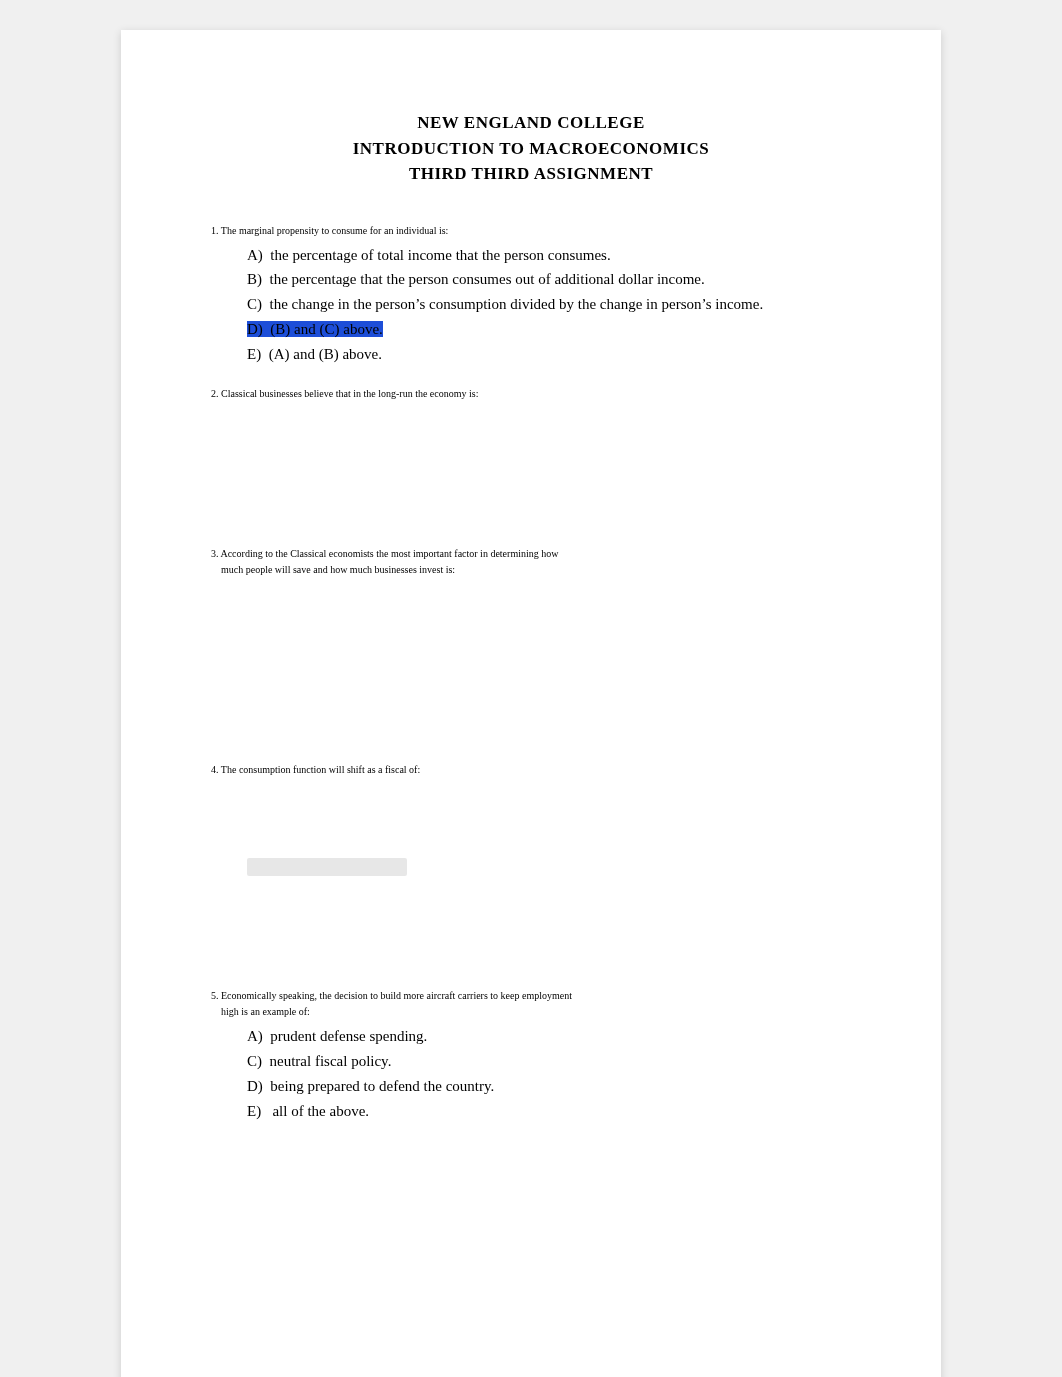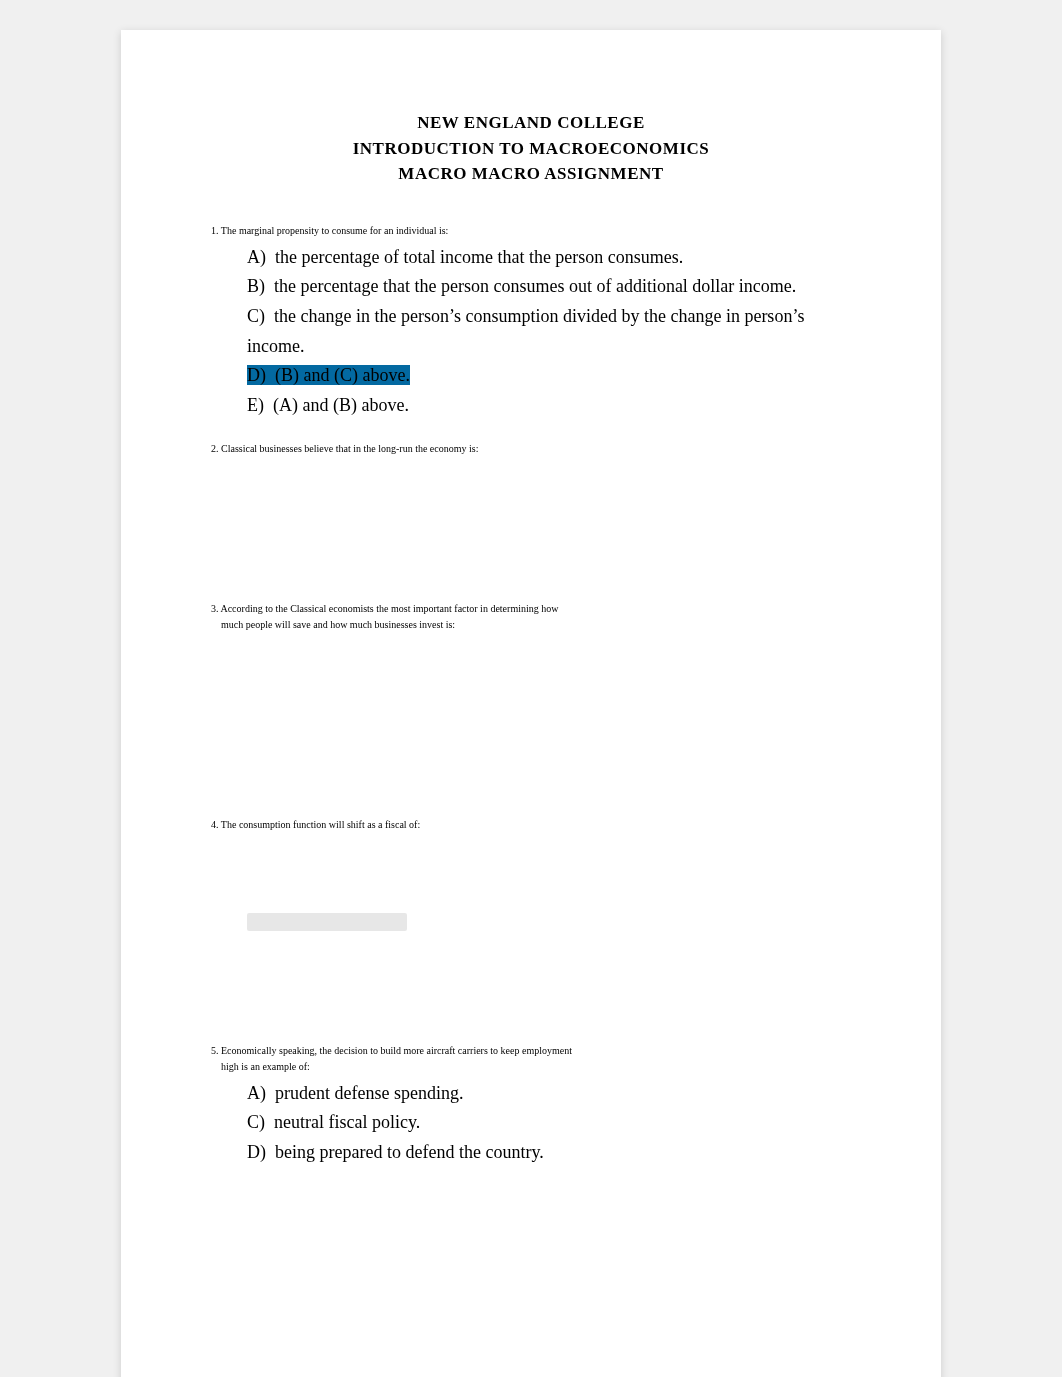--- a/index.html
+++ b/index.html
@@ -52,26 +52,26 @@
       margin-bottom: 4px;
     }
 
     .options-list {
       list-style: none;
       margin-left: 36px;
       margin-bottom: 0;
     }
 
     .options-list li {
-      font-size: 18px;
+      font-size: 15px;
       line-height: 1.65;
     }
 
     .highlight {
-      background-color: #0369a1;
+      background-color: #1d4ed8;
     }
 
     .spacer-large {
       height: 140px;
     }
 
     .spacer-q4 {
       height: 130px;
     }
 
@@ -85,21 +85,21 @@
       border-radius: 2px;
     }
   </style>
 </head>
 <body>
 
 <div class="page">
   <div class="header">
     <div class="header-line">NEW ENGLAND COLLEGE</div>
     <div class="header-line">INTRODUCTION TO MACROECONOMICS</div>
-    <div class="header-line">MACRO MACRO ASSIGNMENT</div>
+    <div class="header-line">THIRD THIRD ASSIGNMENT</div>
   </div>
 
   <div class="questions">
 
     <div class="question-block">
       <div class="question-text">
         <span>1.</span>
         <span> The marginal propensity to consume for an individual is:</span>
       </div>
       <ul class="options-list">
@@ -141,16 +141,17 @@
 
     <div class="question-block">
       <div class="question-text">
         <span>5.</span>
         <span> Economically speaking, the decision to build more aircraft carriers to keep employment<br>&nbsp;&nbsp;&nbsp;&nbsp;high is an example of:</span>
       </div>
       <ul class="options-list">
         <li>A)&nbsp;&nbsp;prudent defense spending.</li>
         <li>C)&nbsp;&nbsp;neutral fiscal policy.</li>
         <li>D)&nbsp;&nbsp;being prepared to defend the country.</li>
+        <li>E)&nbsp;&nbsp;&nbsp;all of the above.</li>
       </ul>
     </div>
   </div>
 </div>
 
 </body></html>

